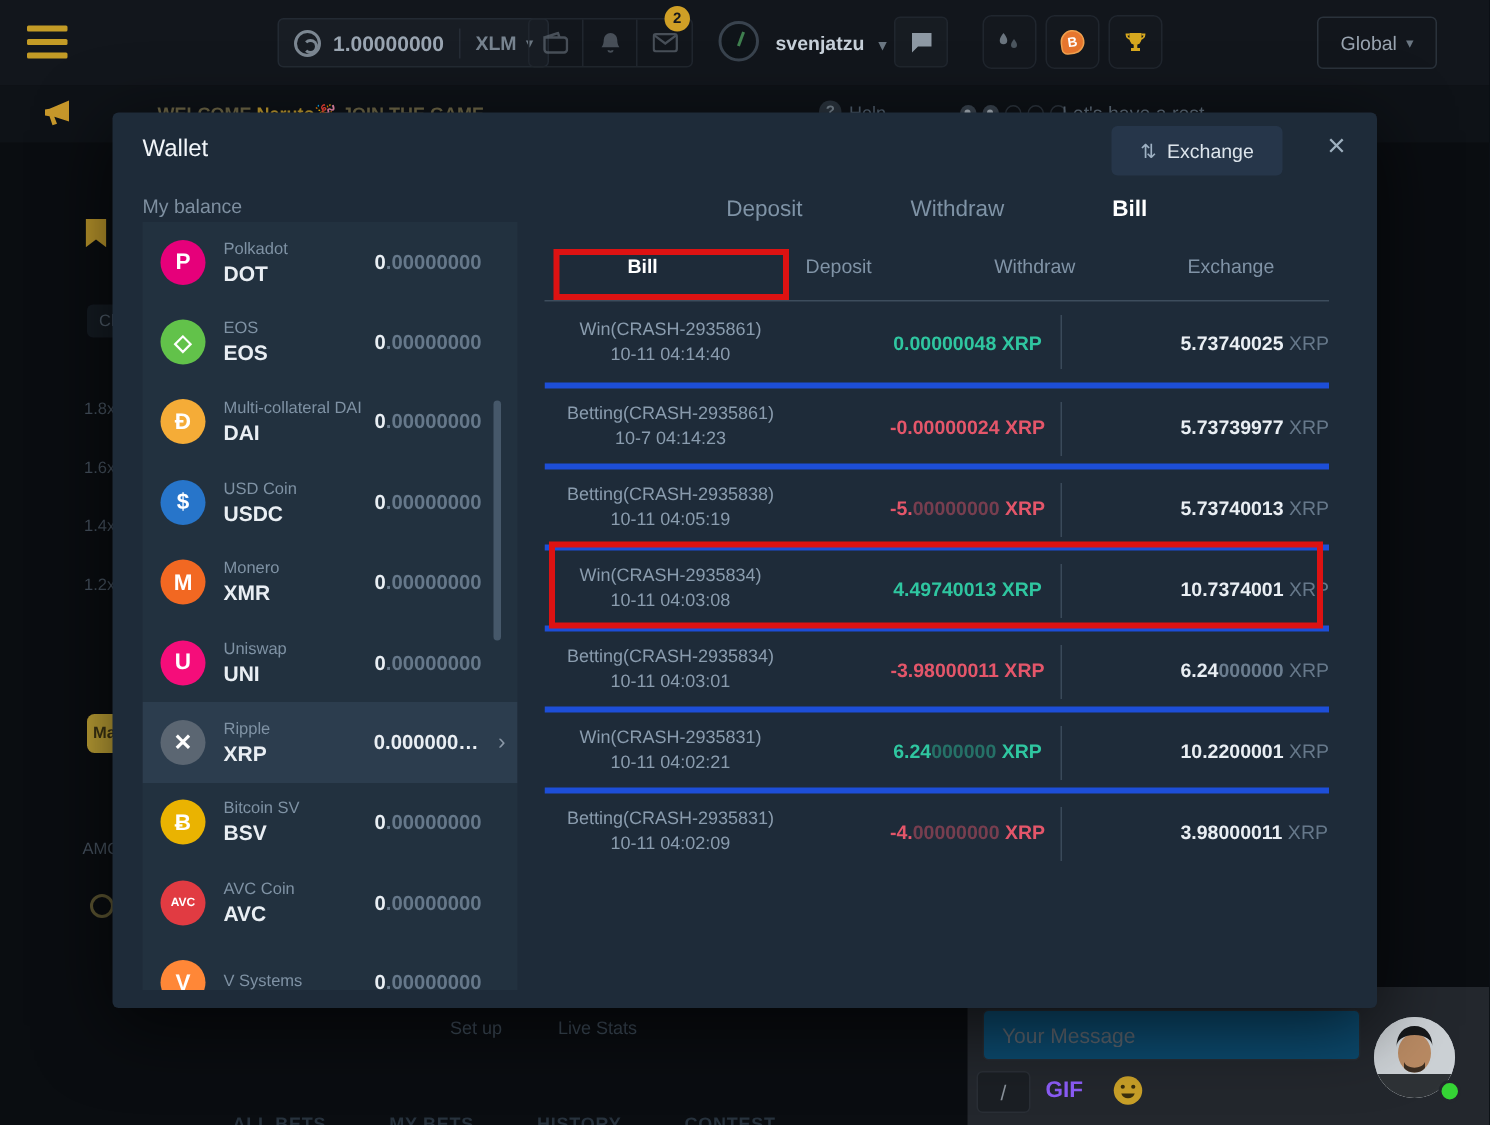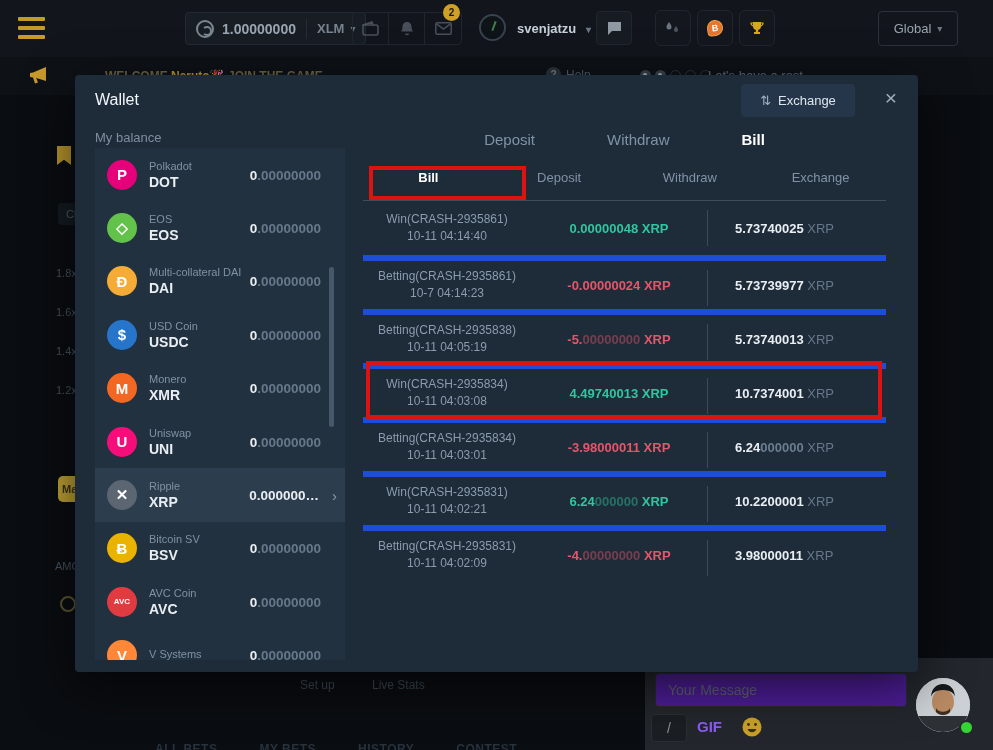--- a/index.html
+++ b/index.html
@@ -93,22 +93,22 @@
   .coin-chevron{position:absolute;right:8px;top:50%;transform:translateY(-50%);color:#8b99a8;font-size:15px;display:none;}
   .coin-row.sel .coin-chevron{display:block;}
   .coin-scroll{position:absolute;left:254px;top:192px;width:5px;height:160px;border-radius:3px;background:#46586a;}
 
   
   .t-heads{position:absolute;left:288px;top:95px;width:523px;display:flex;}
   .t-head{flex:1;text-align:center;color:#8093a6;font-size:13px;cursor:pointer;}
   .t-head.active{color:#ffffff;font-weight:bold;}
   .t-line{position:absolute;left:288px;top:125px;width:523px;height:1px;background:#3d4d5d;}
   .t-rows{position:absolute;left:288px;top:126px;width:523px;height:424px;overflow:hidden;}
-  .t-row{position:relative;height:54px;display:grid;grid-template-columns:168px 176px 179px;align-items:center;}
-  .t-row + .t-row{border-top:6px solid #1d4ed8;}
+  .t-row{position:relative;height:54px;display:grid;grid-template-columns:168px 176px 179px;align-items:center;gap:26px;}
+  .t-row + .t-row{border-top:4px solid #1d4ed8;}
   .t-cell-name{text-align:center;color:#8a9cae;font-size:12px;line-height:17px;}
   .t-cell-amt{text-align:center;font-size:13px;font-weight:bold;}
   .t-cell-amt.pos{color:#2fc6a0;}
   .t-cell-amt.neg{color:#e4566a;}
   .t-cell-amt .dim{opacity:.45;}
   .t-cell-bal{padding-left:28px;font-size:13px;font-weight:bold;color:#e9eef3;}
   .t-cell-bal .dim{color:#6b7d8f;}
   .t-cell-bal .unit{color:#66788a;font-weight:normal;}
   .t-vline{position:absolute;left:344px;top:9px;width:1px;height:36px;background:#3a4a5a;}
 
@@ -118,21 +118,21 @@
   .anno-row{left:291px;top:286px;width:516px;height:58px;}
 
   
   .setup-lbl{position:absolute;left:300px;top:678px;color:#3c4956;font-size:12px;}
   .livestats-lbl{position:absolute;left:372px;top:678px;color:#3c4956;font-size:12px;}
   .bottom-tabs{position:absolute;left:155px;top:742px;display:flex;gap:42px;}
   .bottom-tab{color:#27323d;font-size:12px;font-weight:bold;letter-spacing:.5px;}
 
   
   .chatpanel{position:absolute;left:645px;top:658px;width:348px;height:92px;background:#23272d;}
-  .chat-input{position:absolute;left:10px;top:15px;width:252px;height:34px;background:#4c1d95;border:1px solid #272c33;
+  .chat-input{position:absolute;left:10px;top:15px;width:252px;height:34px;background:#0c4a6e;border:1px solid #272c33;
               border-radius:4px;color:#a7afb8;font-size:14px;padding:0 12px;outline:none;}
   .chat-input::placeholder{color:#5c646d;}
   .slashbtn{position:absolute;left:6px;top:56px;width:36px;height:28px;background:#1b1f24;border:1px solid #2a2f36;
             border-radius:4px;color:#8b939c;font-size:14px;display:flex;align-items:center;justify-content:center;cursor:pointer;}
   .gifbtn{position:absolute;left:52px;top:60px;color:#8b5cf6;font-size:15px;font-weight:bold;cursor:pointer;}
   .smiley{position:absolute;left:96px;top:58px;cursor:pointer;}
   .chat-avatar{position:absolute;left:271px;top:20px;width:54px;height:54px;border-radius:50%;overflow:hidden;background:#c7ccd1;}
   .online-dot{position:absolute;left:314px;top:62px;width:15px;height:15px;border-radius:50%;background:#35d435;border:2px solid #23272d;}
 </style>
 </head>

